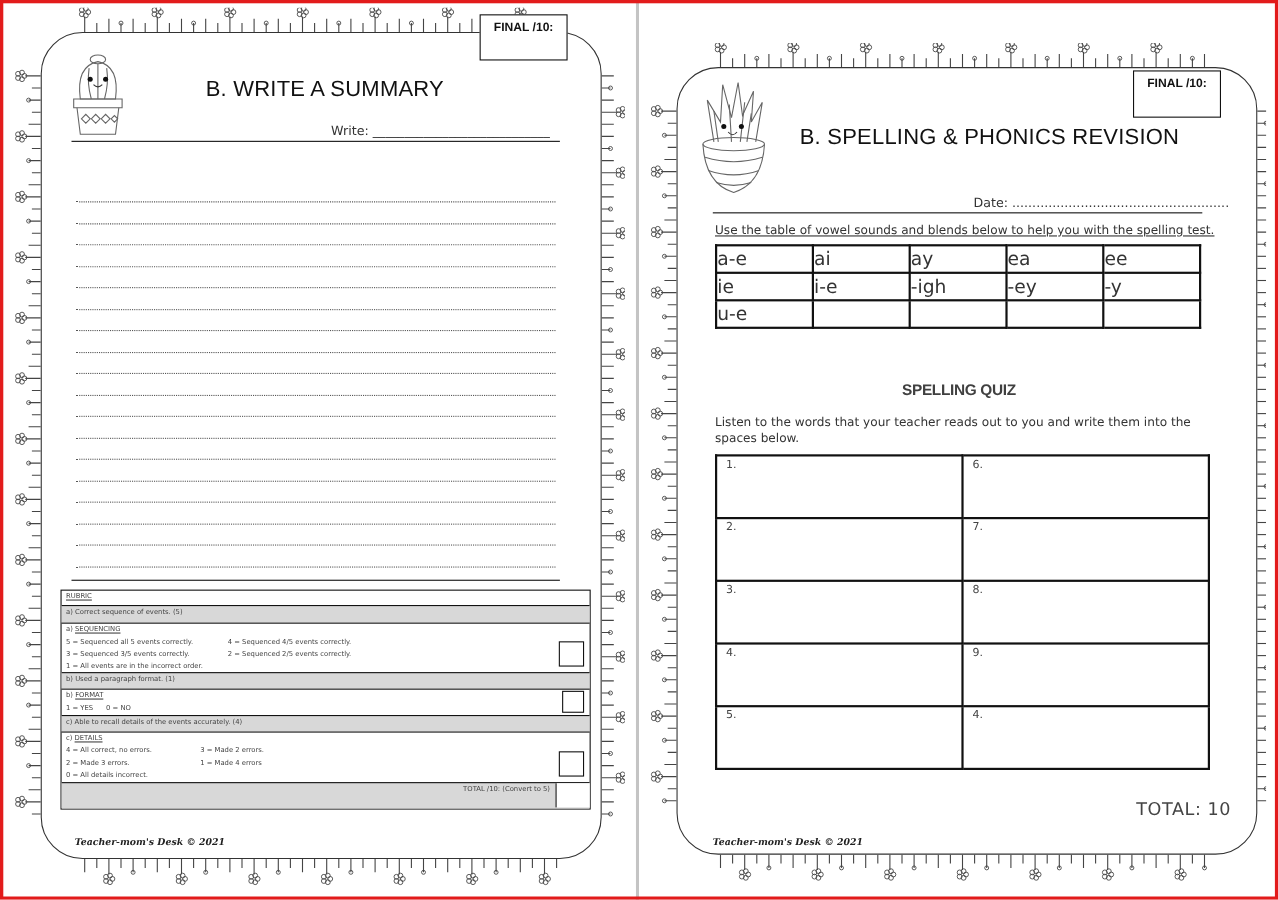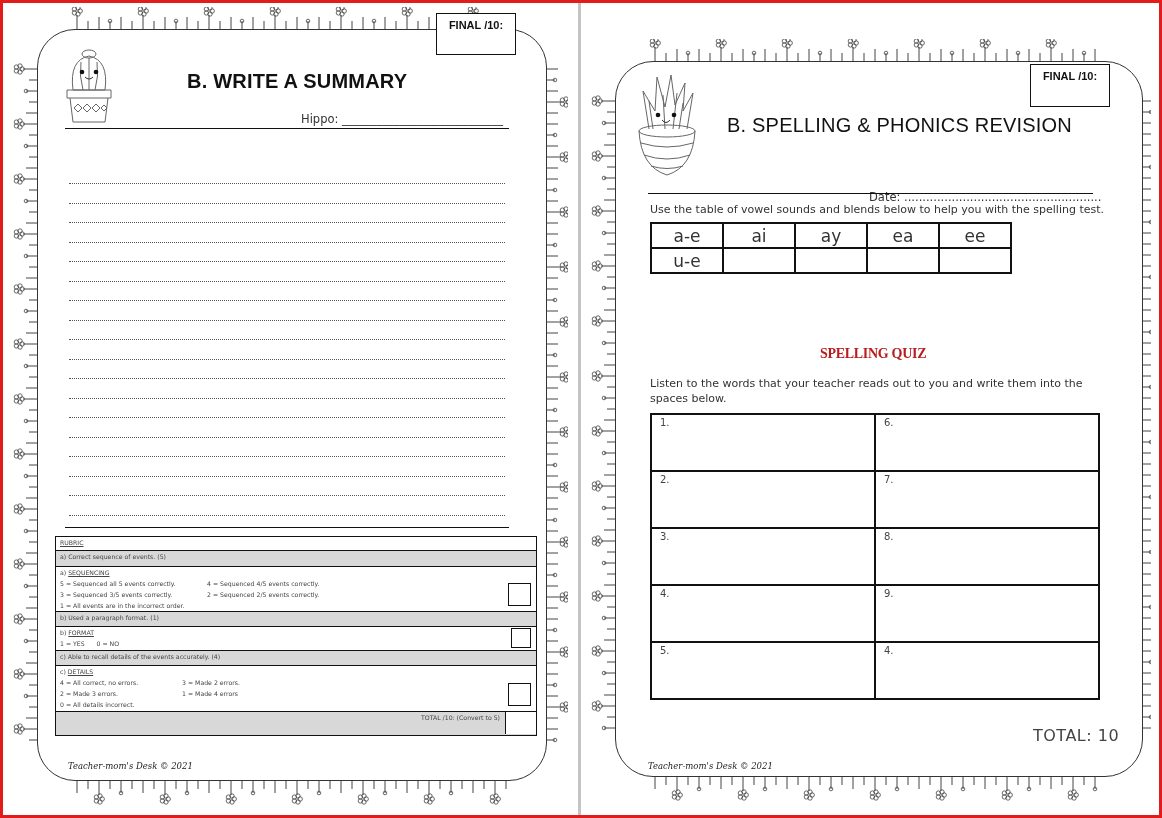--- a/index.html
+++ b/index.html
@@ -33,26 +33,26 @@
   .rrow.grey { background: #d8d8d8; }
   .rrow .line { padding: 1px 4px; height: 11px; line-height: 10px; white-space: nowrap; }
   .rrow .u { text-decoration: underline; }
   .rrow .two { display: flex; }
   .rrow .two span:first-child { width: 147px; display: inline-block; }
   .sbox { position: absolute; right: 5px; width: 23px; height: 23px; border: 1.2px solid #111; background: #fff; }
   .total-row { position: relative; height: 24px; background: #d8d8d8; border-top: 1.2px solid #111; }
   .total-row .tl { position: absolute; right: 36px; top: 2px; }
   .total-row .tb { position: absolute; right: 0; top: 0; width: 31px; height: 22px; border-left: 1.2px solid #111; background: #fff; }
 
-  .footer { position: absolute; font-family: "DejaVu Serif", serif; font-style: italic; font-size: 8.5px; color: #222; white-space: nowrap; }
+  .footer { position: absolute; font-family: "DejaVu Serif", serif; font-style: italic; font-size: 8.5px; color: #222; white-space: nowrap; font-weight: bold; }
 
   
   .vtable { position: absolute; left: 69px; top: 219px; border-collapse: collapse; }
-  .vtable td { border: 2px solid #111; width: 72px; height: 25px; text-align: center; font-size: 17px; color: #333; padding: 0; line-height: 22px; }
-  .quiz-title { position: absolute; font-family: Liberation Serif, serif; font-weight: bold; font-size: 14px; letter-spacing: -0.3px; color: #b91c1c; white-space: nowrap; }
+  .vtable td { border: 2px solid #111; width: 88px; height: 25px; font-size: 17px; color: #333; padding: 0; line-height: 22px; }
+  .quiz-title { position: absolute; font-family: Liberation Sans, sans-serif; font-weight: bold; font-size: 14px; letter-spacing: -0.3px; color: #404040; white-space: nowrap; }
   .qgrid { position: absolute; left: 69px; top: 410px; border-collapse: collapse; }
   .qgrid td { border: 2.2px solid #111; width: 224px; height: 57px; vertical-align: top; font-size: 10px; color: #444; padding: 2px 8px; }
   .total-right { position: absolute; font-size: 16px; color: #444; letter-spacing: 0.5px; white-space: nowrap; }
 </style>
 </head>
 <body>
 
 <div class="frame"></div>
 <div class="divider"></div>
 
@@ -515,22 +515,22 @@
         <path d="M7 52 L10 76 L42 76 L45 52"></path>
         <path d="M11 62 l4 -4 l4 4 l-4 4 z M20 62 l4 -4 l4 4 l-4 4 z M29 62 l4 -4 l4 4 l-4 4 z M38 62 l3 -3 l3 3 l-3 3 z"></path>
       </g>
       <circle cx="19" cy="26" r="2.3" fill="#111"></circle>
       <circle cx="33" cy="26" r="2.3" fill="#111"></circle>
       <path d="M22 31 Q26 35 30 31" stroke="#333" fill="none"></path>
     </svg>
   </div>
 
   <div class="final-box" style="left:433px;top:10px;width:80px;height:42px;">FINAL /10:</div>
-  <div class="title" style="left:184px;top:67px;font-weight:bold;">B. WRITE A SUMMARY</div>
-  <div class="date" style="left:298px;top:109px;">Hippo: ____________________________</div>
+  <div class="title" style="left:184px;top:67px;">B. WRITE A SUMMARY</div>
+  <div class="date" style="left:298px;top:109px;">Write: ____________________________</div>
   <div class="hr" style="left:62px;top:125px;width:444px;"></div>
 
   <div id="writing-lines">
       <div class="dotline" style="left: 66px; width: 436px; top: 180px;"></div>
       <div class="dotline" style="left: 66px; width: 436px; top: 199.5px;"></div>
       <div class="dotline" style="left: 66px; width: 436px; top: 219px;"></div>
       <div class="dotline" style="left: 66px; width: 436px; top: 238.5px;"></div>
       <div class="dotline" style="left: 66px; width: 436px; top: 258px;"></div>
       <div class="dotline" style="left: 66px; width: 436px; top: 277.5px;"></div>
       <div class="dotline" style="left: 66px; width: 436px; top: 297px;"></div>
@@ -1045,32 +1045,39 @@
         <path d="M6 72 Q32 80 58 72 M9 84 Q32 92 55 84 M16 95 Q32 100 48 95"></path>
       </g>
       <circle cx="23" cy="44" r="2.3" fill="#111"></circle>
       <circle cx="39" cy="44" r="2.3" fill="#111"></circle>
       <path d="M27 49 Q31 54 35 49" stroke="#333" fill="none"></path>
     </svg>
   </div>
 
   <div class="final-box" style="left:449px;top:61px;width:80px;height:43px;">FINAL /10:</div>
   <div class="title" style="left:146px;top:111px;text-align:center;">B. SPELLING &amp; PHONICS REVISION</div>
-  <div class="date" style="left:288px;top:174px;margin-top:13px;">Date: ......................................................</div>
+  <div class="date" style="left:304px;top:174px;">Date: ......................................................</div>
   <div class="hr" style="left:67px;top:190px;width:445px;"></div>
-  <div class="para" style="left:69px;top:199px;width:460px;">Use the table of vowel sounds and blends below to help you with the spelling test.</div>
+  <div class="para" style="left:69px;top:199px;width:460px;text-decoration:underline;">Use the table of vowel sounds and blends below to help you with the spelling test.</div>
 
   <table class="vtable">
     <tbody id="vtable-body">
         <tr>
           <td>a-e</td>
           <td>ai</td>
           <td>ay</td>
           <td>ea</td>
           <td>ee</td>
+        </tr>
+        <tr>
+          <td>ie</td>
+          <td>i-e</td>
+          <td>-igh</td>
+          <td>-ey</td>
+          <td>-y</td>
         </tr>
         <tr>
           <td>u-e</td>
           <td></td>
           <td></td>
           <td></td>
           <td></td>
         </tr>
       </tbody>
   </table>

